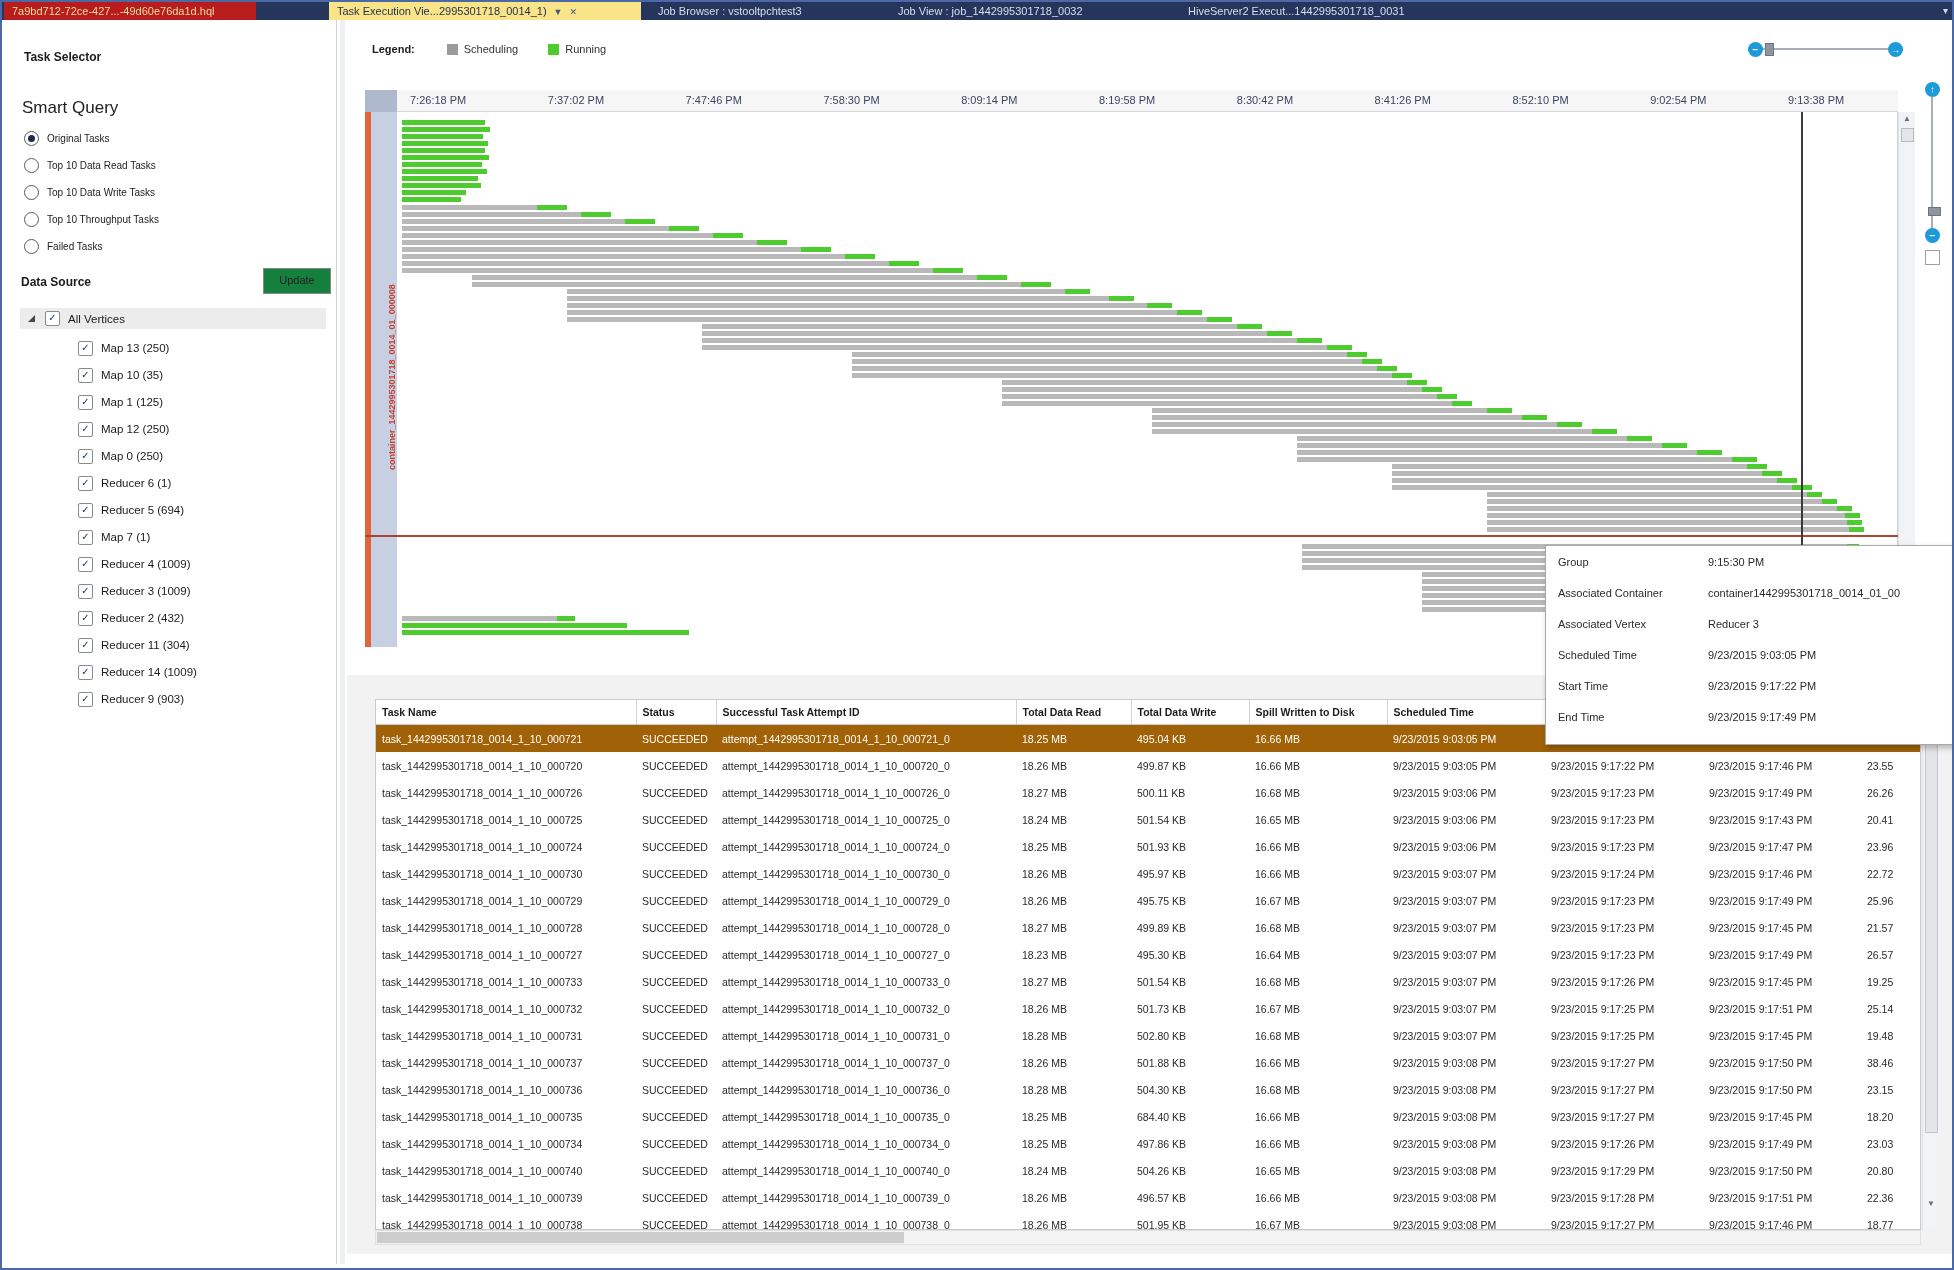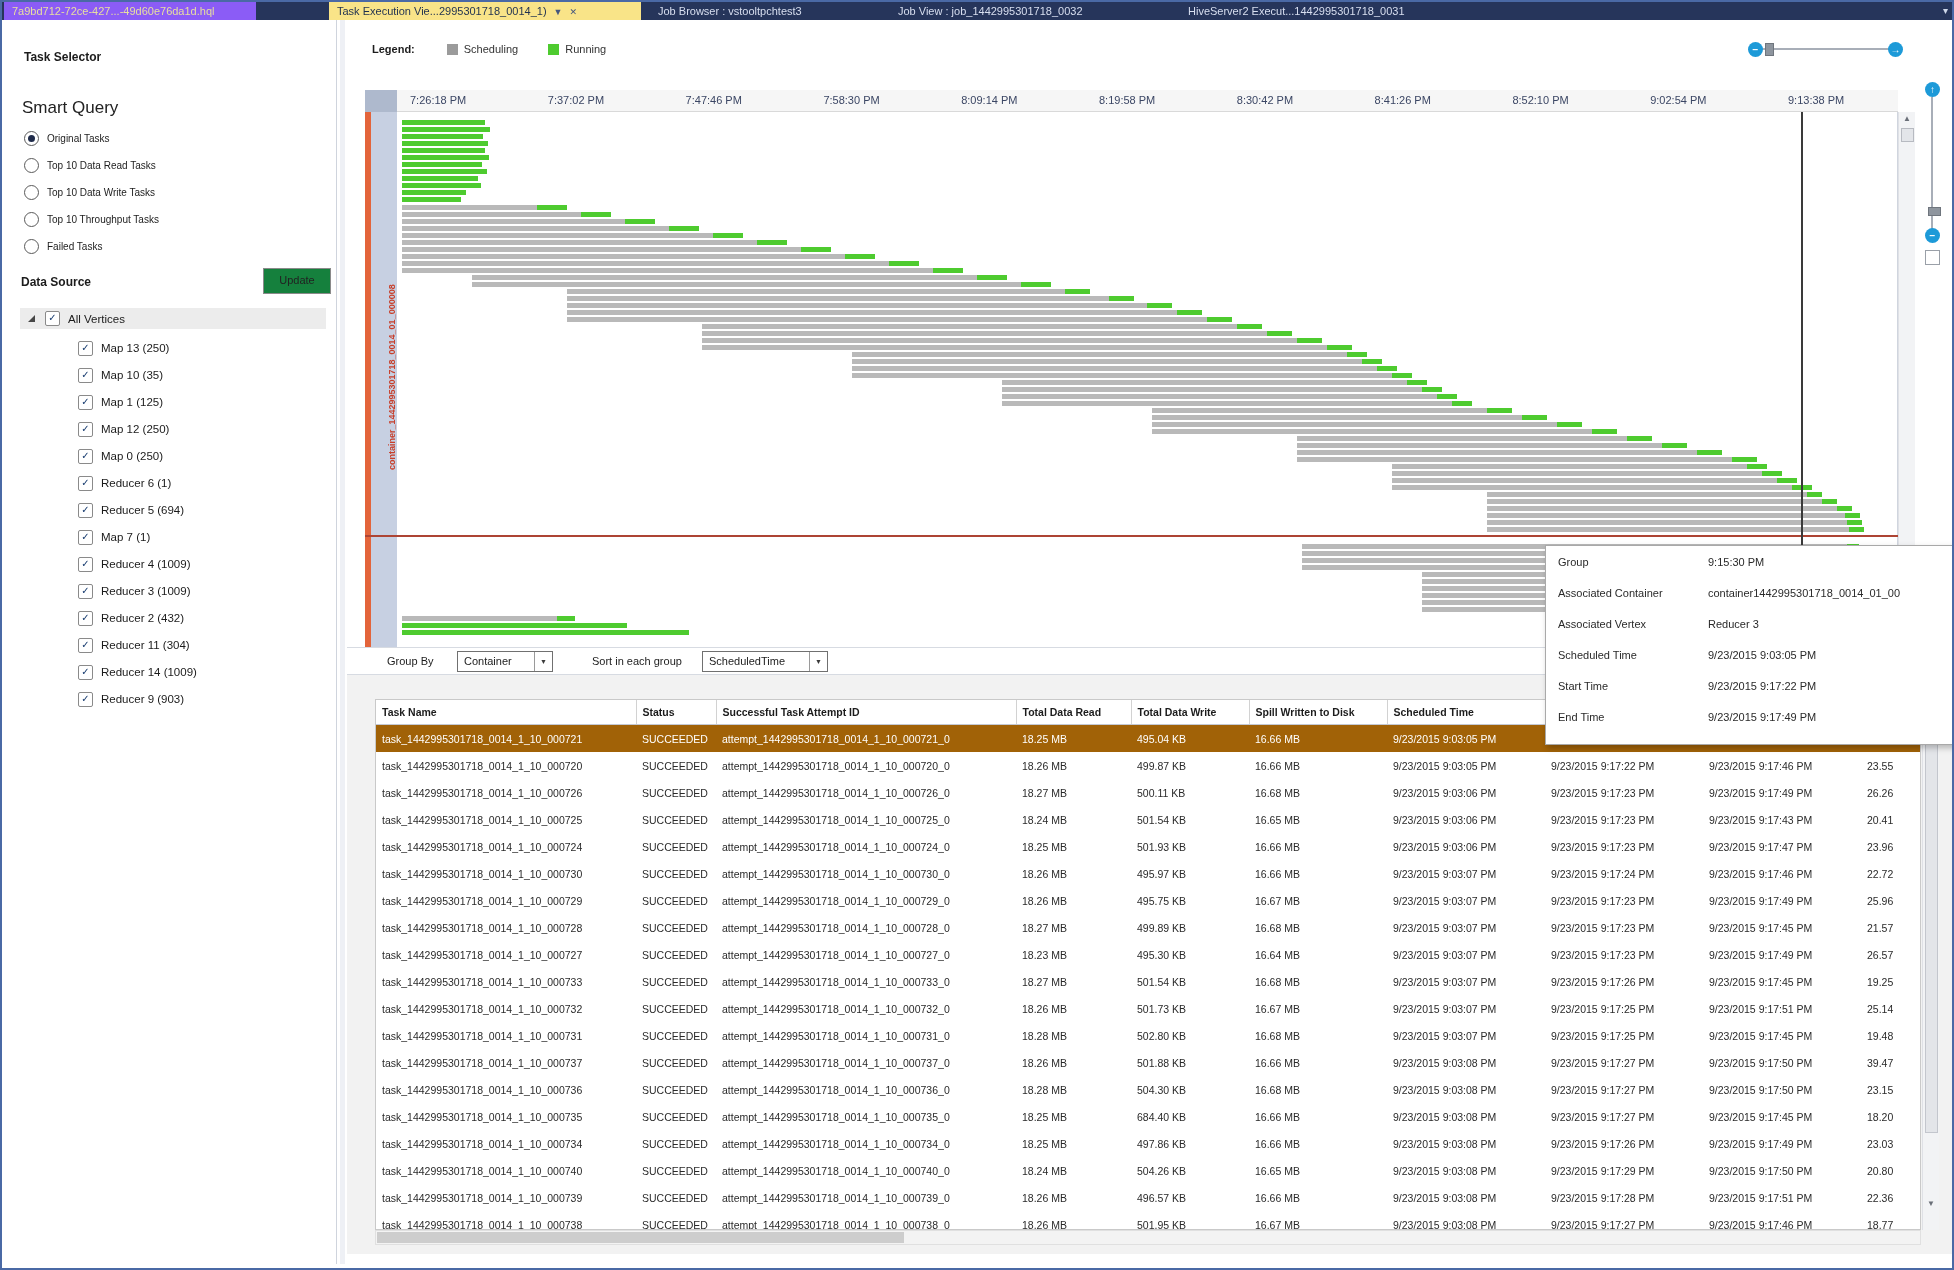--- a/index.html
+++ b/index.html
@@ -2,21 +2,21 @@
 <html><head>
 <meta charset="utf-8">
 <style>
   html,body{margin:0;padding:0;background:#e9edf4;font-family:"Liberation Sans",sans-serif;}
   #stage{position:relative;width:1954px;height:1270px;background:#ffffff;border:2px solid #4a69a5;box-sizing:border-box;overflow:hidden;}
   .abs{position:absolute;}
 
   
   #tabbar{left:0;top:0;width:100%;height:18px;background:#26355b;}
   .tab{position:absolute;top:0;height:18px;font-size:11px;line-height:18px;padding:0 8px;white-space:nowrap;overflow:hidden;box-sizing:border-box;cursor:default;}
-  .tab.file{background:#8b5cf6;color:#e8df9f;}
+  .tab.file{background:#b91c1c;color:#e8df9f;}
   .tab.active{background:#f9e488;color:#1e3050;}
   .tab.plain{background:transparent;color:#d8dff0;}
   .tab .ticon{display:inline-block;margin-left:7px;font-size:9px;color:#45577e;}
   #tab-overflow{right:4px;top:0;color:#cfd8ea;font-size:10px;line-height:18px;}
 
   
   #sidebar{left:4px;top:18px;width:330px;height:1244px;background:#fff;border-right:1px solid #cfd4dd;}
   .side-label{position:absolute;color:#1c1c1c;}
   #task-selector-title{left:18px;top:30px;font-size:12px;font-weight:bold;}
   #smart-query-label{left:16px;top:78px;font-size:17px;font-weight:normal;color:#222;}
@@ -382,32 +382,20 @@
       <div class="bar green" style="left: 5px; top: 511px; width: 225px; height: 5px;"></div>
       <div class="bar green" style="left: 5px; top: 518px; width: 287px; height: 5px;"></div>
     </div>
   <div id="redline" class="abs"></div>
   <div id="crosshair" class="abs"></div>
   <div id="chart-vscroll" class="abs">
     <div class="up">▲</div>
     <div class="thumb"></div>
   </div>
 
-  <div id="groupbar" class="abs">
-    <span class="glabel" style="left:40px;">Group By</span>
-    <div class="combo" style="left:110px;width:96px;">
-      <span class="val">Container</span>
-      <span class="dd">▼</span>
-    </div>
-    <span class="glabel" style="left:245px;">Sort in each group</span>
-    <div class="combo" style="left:355px;width:126px;">
-      <span class="val">ScheduledTime</span>
-      <span class="dd">▼</span>
-    </div>
-  </div>
 
   <div id="table-zone" class="abs"></div>
   <div id="tbl-wrap" class="abs">
     <table id="task-table">
       <colgroup id="cols">
           <col style="width: 260px;">
           <col style="width: 80px;">
           <col style="width: 300px;">
           <col style="width: 115px;">
           <col style="width: 118px;">
@@ -579,21 +567,21 @@
           <tr>
             <td>task_1442995301718_0014_1_10_000737</td>
             <td>SUCCEEDED</td>
             <td>attempt_1442995301718_0014_1_10_000737_0</td>
             <td>18.26 MB</td>
             <td>501.88 KB</td>
             <td>16.66 MB</td>
             <td>9/23/2015 9:03:08 PM</td>
             <td>9/23/2015 9:17:27 PM</td>
             <td>9/23/2015 9:17:50 PM</td>
-            <td>39.47</td>
+            <td>38.46</td>
           </tr>
           <tr>
             <td>task_1442995301718_0014_1_10_000736</td>
             <td>SUCCEEDED</td>
             <td>attempt_1442995301718_0014_1_10_000736_0</td>
             <td>18.28 MB</td>
             <td>504.30 KB</td>
             <td>16.68 MB</td>
             <td>9/23/2015 9:03:08 PM</td>
             <td>9/23/2015 9:17:27 PM</td>

